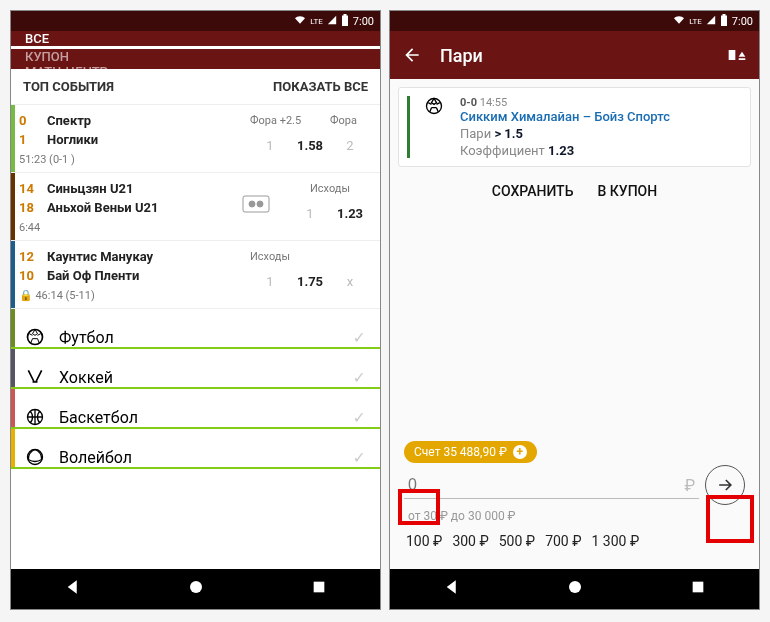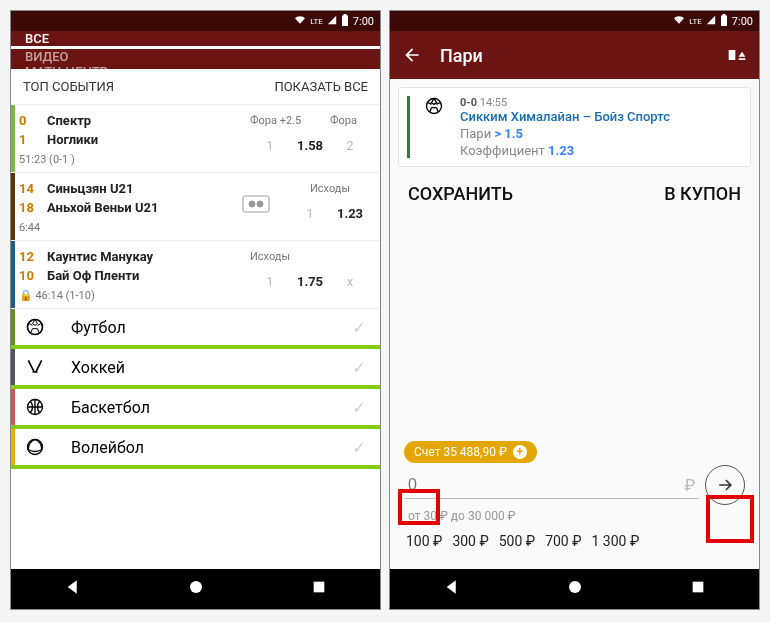--- a/index.html
+++ b/index.html
@@ -11,21 +11,21 @@
 
   
   .header1 { background: #6b1414; color: #fff; }
   .header1-row1 { display: flex; align-items: center; height: 48px; padding: 0 12px; gap: 18px; font-size: 18px; font-weight: 500;}
   .header1-row1 .spacer { flex: 1; }
   .tabs { display: flex; height: 38px; align-items: stretch; font-size: 13px; font-weight: 500; flex-direction: column;}
   .tab { padding: 0 14px; display: flex; align-items: center; color: #c59f9f; }
   .tab.active { color: #fff; border-bottom: 3px solid #fff; }
 
   .content1 { flex: 1; overflow: hidden; background: #fff; display: flex; flex-direction: column;}
-  .top-events { display: flex; justify-content: space-between; padding: 10px 12px; font-size: 13px; font-weight: 400; color: #333; }
+  .top-events { display: flex; justify-content: space-between; padding: 10px 12px; font-size: 13px; font-weight: 700; color: #333; }
   .top-events .show-all { color: #333; }
 
   .match { border-top: 1px solid #eee; padding: 6px 10px 6px 8px; position: relative; font-size: 13px; }
   .match .sidebar-stripe { position: absolute; left: 0; top:0; bottom:0; width: 4px; }
   .stripe-a { background: #7b4; }
   .stripe-b { background: #630; }
   .stripe-c { background: #1b5e8e; }
   .match-body { display: flex; }
   .teams { flex: 1; }
   .team-row { display: flex; gap: 8px; align-items: baseline; padding: 2px 0;}
@@ -35,43 +35,43 @@
 
   .odds { display: flex; align-items: flex-start; margin-left: 12px; }
   .odds-col { display: flex; flex-direction: column; align-items: center; }
   .odds-hdr { font-size: 11px; color: #777; height: 18px; display:flex; align-items:center; white-space: nowrap; }
   .odds-cells { display: flex; }
   .odds-cell { width: 40px; height: 32px; display: flex; align-items: center; justify-content: center; font-size: 13px; color: #222; font-weight: 700;}
   .odds-cell.dim { color: #bbb; font-weight: 400;}
   .tv-icon { width: 36px; height: 22px; margin-right: 4px; margin-top: 14px; display: flex; align-items: center; justify-content: center; }
 
   .sport-list { border-top: 1px solid #eee; }
-  .sport-item { display: flex; align-items: center; height: 40px; padding: 0 14px; border-bottom: 4px solid #84cc16; gap: 26px; position: relative;}
+  .sport-item { display: flex; align-items: flex-end; height: 40px; padding: 0 14px; border-bottom: 2px solid #84cc16; gap: 14px; position: relative;}
   .sport-item .chk { position: absolute; right: 14px; color: #ccc; }
   .sport-item .edge { position: absolute; left: 0; top:0; bottom:0; width:4px; }
   .edge-football { background: #6b8e23; }
   .edge-hockey { background: #556; }
   .edge-basket { background: #c55; }
   .edge-volley { background: #e8b100; }
 
   
   .header2 { background: #6b1414; color: #fff; display: flex; align-items: center; height: 48px; padding: 0 12px; gap: 18px; font-size: 18px; font-weight: 500;}
   .header2 .spacer { flex: 1; }
 
   .content2 { flex: 1; display: flex; flex-direction: column; background: #fafafa; padding: 8px; }
   .bet-card { background: #fff; border: 1px solid #e3e3e3; border-radius: 3px; display: flex; padding: 8px; gap: 12px; }
   .bet-card .stripe { width: 3px; background: #2e7d32; margin-right: 2px; }
   .bet-card .icon-col { width: 24px; }
   .bet-info { flex: 1; font-size: 13px; }
   .bet-info .sc-t { color: #888; font-size: 11px; }
   .bet-info .match-name { color: #1a6db3; font-weight: 500; }
   .bet-info .pari-row { color: #888; margin-top: 2px;}
-  .bet-info .pari-row b { color: #3b82f6; font-weight:700;}
-
-  .actions-row { display: flex; justify-content: space-between; gap: 24px; padding: 16px 10px; font-size: 18px; font-weight: 500; color: #111; }
+  .bet-info .pari-row b { color: #0f172a; font-weight:700;}
+
+  .actions-row { display: flex; justify-content: center; gap: 24px; padding: 16px 10px; font-size: 14px; font-weight: 500; color: #111; }
 
   .bet-bottom { margin-top: auto; padding: 4px 0; }
   .balance-pill { display: inline-flex; align-items: center; background: #e4a700; color: #fff; border-radius: 14px; padding: 4px 10px; font-size: 12px; margin-left: 6px; gap: 6px;}
   .input-row { display: flex; align-items: center; padding: 2px 6px 2px 6px; gap: 6px; position: relative;}
   .amount-field { flex: 1; position: relative; }
   .amount-input { width: 100%; border: none; border-bottom: 1px solid #bbb; font-size: 16px; padding: 4px 18px 4px 4px; color: #999; background: transparent; outline: none;}
   .ruble-suffix { position: absolute; right: 4px; top: 4px; color: #bbb; }
   .submit-btn { width: 40px; height: 40px; border-radius: 50%; border: 1px solid #555; display: flex; align-items: center; justify-content: center; }
   .limits { font-size: 12px; color: #999; padding: 2px 10px; }
   .quick-amts { display: flex; gap: 10px; padding: 8px 8px; font-size: 14px; color: #222; }
@@ -100,21 +100,21 @@
       <svg width="8" height="12" viewBox="0 0 10 16" fill="#fff">
           <path d="M3 0h4v2h2v14H1V2h2z"></path>
         </svg>
     </span>
     <span>7:00</span>
   </div>
 
   <div class="header1">
     <div class="tabs">
       <div class="tab active">ВСЕ</div>
-      <div class="tab">ВИДЕО</div>
+      <div class="tab">КУПОН</div>
       <div class="tab">МАТЧ-ЦЕНТР</div>
     </div>
   </div>
 
   <div class="content1">
     <div class="top-events">
       <span>ТОП СОБЫТИЯ</span>
       <span class="show-all">ПОКАЗАТЬ ВСЕ</span>
     </div>
 
@@ -186,21 +186,21 @@
       <div class="match-body">
         <div class="teams">
           <div class="team-row">
               <span class="score">12</span>
               <span class="team-name">Каунтис Манукау</span>
             </div>
           <div class="team-row">
               <span class="score">10</span>
               <span class="team-name">Бай Оф Пленти</span>
             </div>
-          <div class="match-time"><span>🔒</span> <span>46:14 (1-10)</span></div>
+          <div class="match-time"><span>🔒</span> <span>46:14 (5-11)</span></div>
         </div>
         <div class="odds">
           <div class="odds-col">
             <div class="odds-hdr" style="width:120px;">Исходы</div>
             <div class="odds-cells">
               <div class="odds-cell dim">1</div>
               <div class="odds-cell">1.75</div>
               <div class="odds-cell dim">x</div>
             </div>
           </div>

